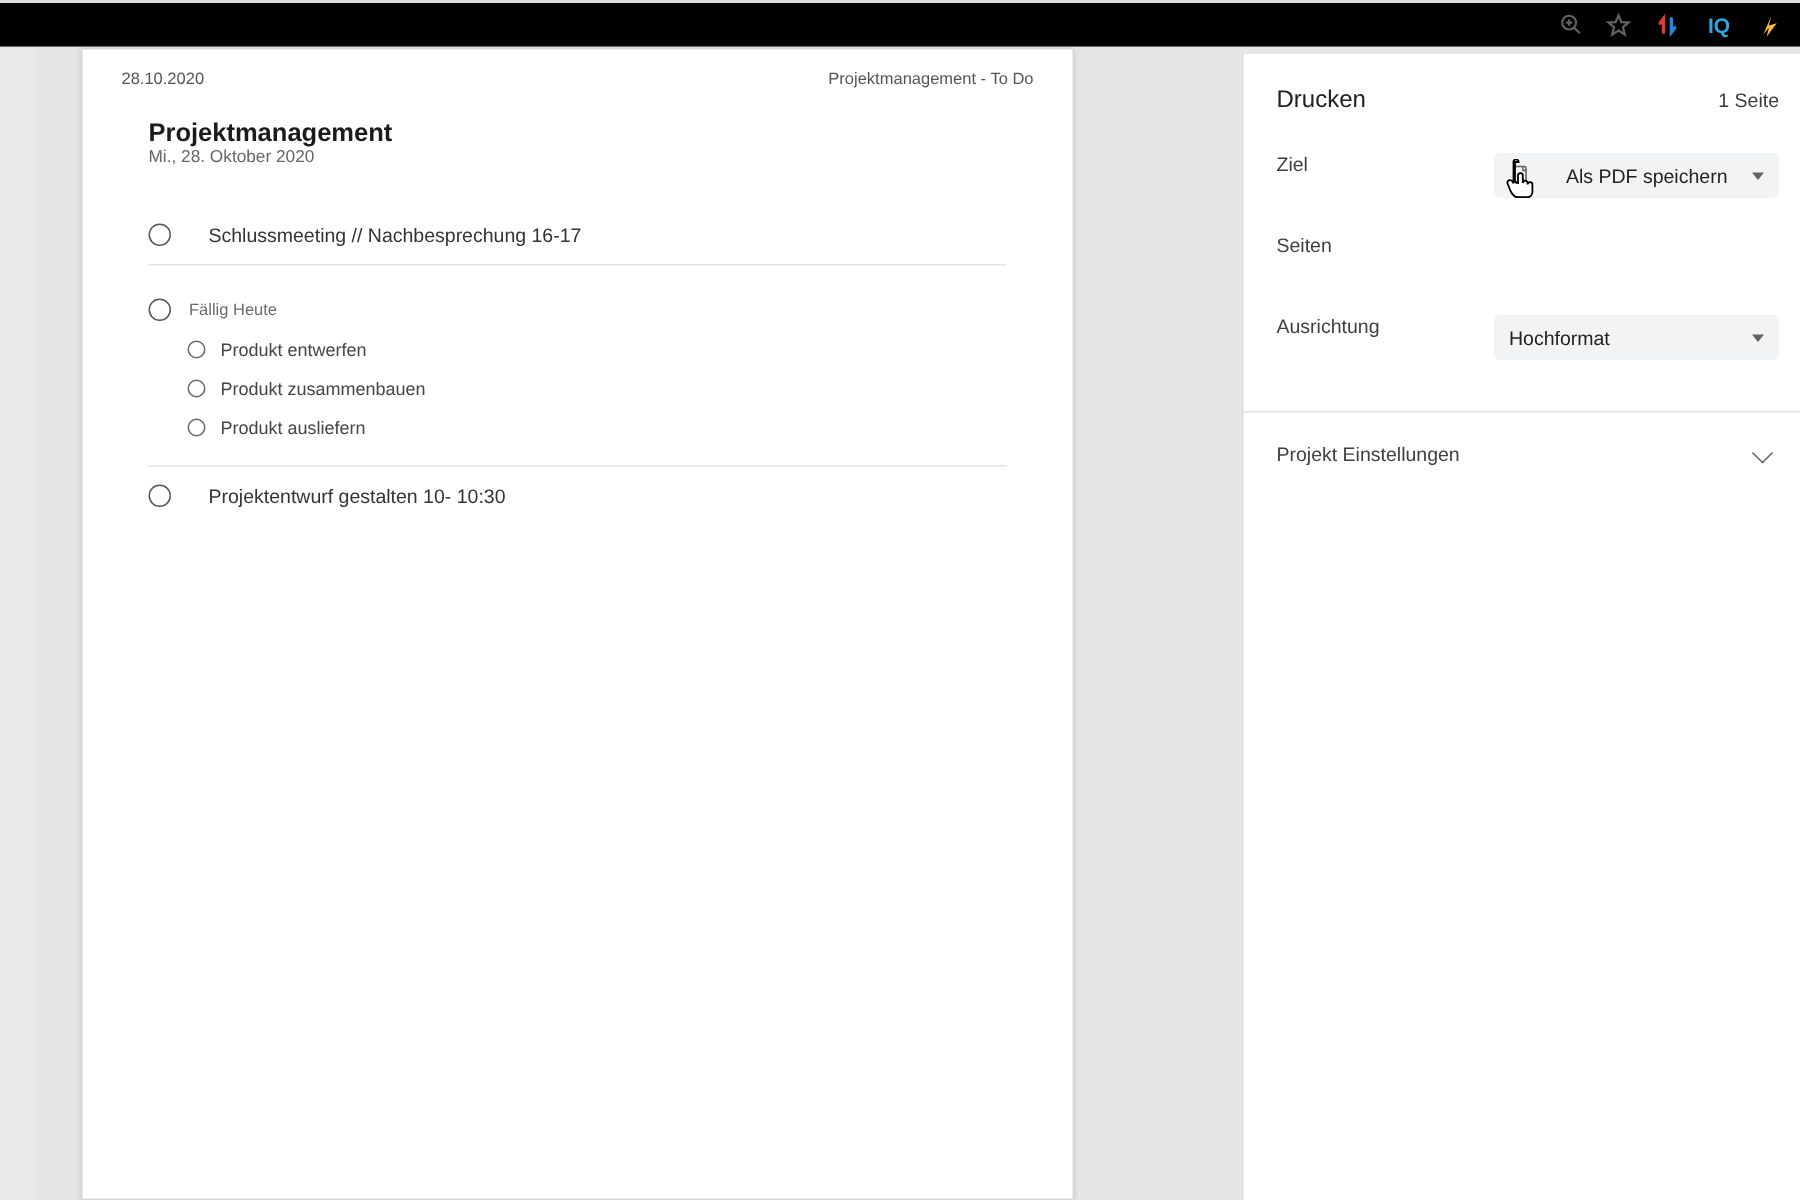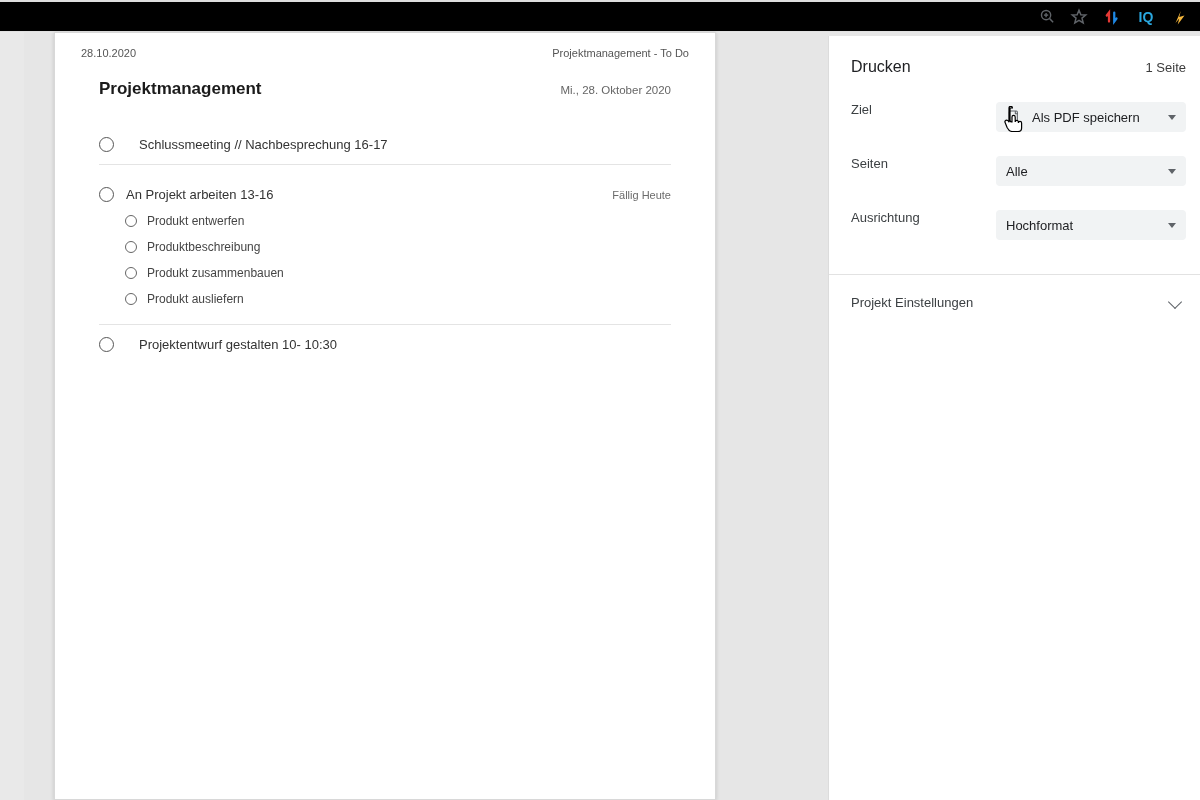--- a/index.html
+++ b/index.html
@@ -50,20 +50,21 @@
     justify-content: space-between;
     font-size: 11px;
     color: #555;
     margin: 0 -18px 20px -18px;
   }
   .doc-title-row {
     display: flex;
     justify-content: space-between;
     align-items: baseline;
     margin-bottom: 26px;
+    flex-direction: column;
   }
   .doc-title {
     font-size: 17px;
     font-weight: 700;
     color: #1b1b1b;
   }
   .doc-date {
     font-size: 11.5px;
     color: #666;
   }
@@ -238,31 +239,26 @@
     </div>
 
     <div class="task task-row">
       <div class="task-circle"></div>
       <div class="task-label">Schlussmeeting // Nachbesprechung 16-17</div>
     </div>
 
     <div class="task-row">
       <div class="task">
         <div class="task-circle"></div>
-        <div class="task-label">An Projekt arbeiten 13-16</div>
         <div class="task-meta">Fällig Heute</div>
       </div>
       <div class="subtasks">
         <div class="subtask">
           <div class="task-circle small"></div>
           <span>Produkt entwerfen</span>
-        </div>
-        <div class="subtask">
-          <div class="task-circle small"></div>
-          <span>Produktbeschreibung</span>
         </div>
         <div class="subtask">
           <div class="task-circle small"></div>
           <span>Produkt zusammenbauen</span>
         </div>
         <div class="subtask">
           <div class="task-circle small"></div>
           <span>Produkt ausliefern</span>
         </div>
       </div>
@@ -276,37 +272,33 @@
 
   <div class="sidebar">
     <div class="sidebar-title-row">
       <div class="sidebar-title">Drucken</div>
       <div class="page-count">1 Seite</div>
     </div>
 
     <div class="setting-row">
       <div class="setting-label">Ziel</div>
       <div class="dropdown">
-        <div style="display:flex;align-items:center;gap:6px;">
+        <div style="display:flex;align-items:center;gap:18px;">
           <svg class="dest-icon" viewBox="0 0 24 24">
             <rect x="5" y="3" width="12" height="16" rx="1.5" fill="none" stroke="#5f6368" stroke-width="1.6"></rect>
             <polyline points="14,3 14,7 18,7" fill="none" stroke="#5f6368" stroke-width="1.6"></polyline>
           </svg>
           <span>Als PDF speichern</span>
         </div>
         <div class="chev"></div>
       </div>
     </div>
 
     <div class="setting-row">
       <div class="setting-label">Seiten</div>
-      <div class="dropdown">
-        <span>Alle</span>
-        <div class="chev"></div>
-      </div>
     </div>
 
     <div class="setting-row">
       <div class="setting-label">Ausrichtung</div>
       <div class="dropdown">
         <span>Hochformat</span>
         <div class="chev"></div>
       </div>
     </div>
 

